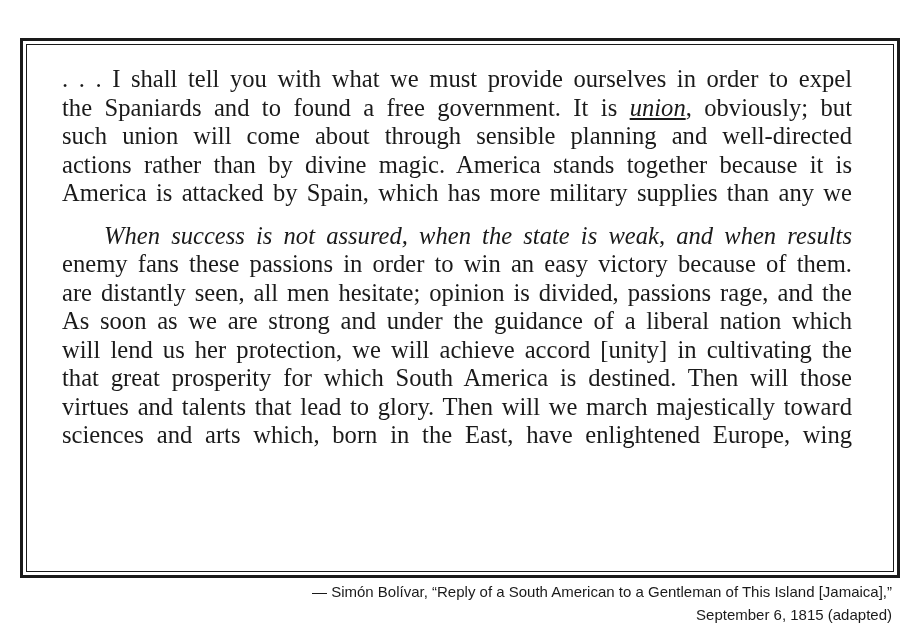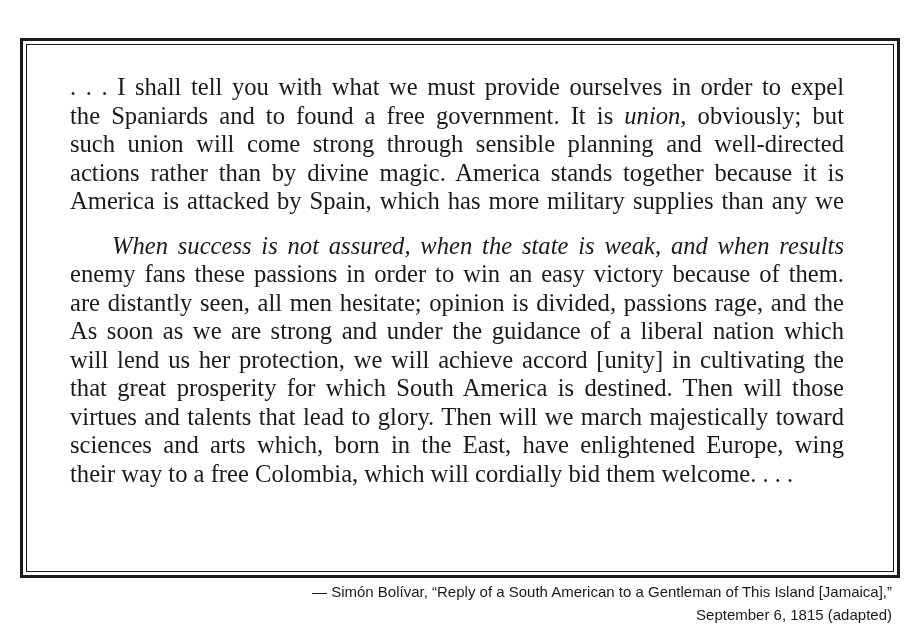--- a/index.html
+++ b/index.html
@@ -33,21 +33,21 @@
   .passage {
     position: absolute;
     left: 54px;
     top: 57px;
     width: 806px;
     font-family: "Liberation Serif", "DejaVu Serif", serif;
     font-size: 24.6px;
     color: #1a1a1a;
   }
   .para {
-    margin: 16px;
+    margin: 8px;
   }
   .para + .para {
     margin-top: 14px;
   }
   .line {
     display: block;
     height: 28.5px;
     line-height: 28.5px;
     white-space: nowrap;
     text-align: justify;
@@ -56,20 +56,21 @@
   }
   .line.last {
     text-align-last: left;
   }
   .line.indent {
     padding-left: 42px;
     font-style: italic;
   }
   .line em {
     font-style: italic;
+    text-decoration: underline;
   }
   .citation {
     position: absolute;
     right: 32px;
     top: 580px;
     text-align: right;
     font-family: "Liberation Sans", "DejaVu Sans", sans-serif;
     font-size: 15px;
     line-height: 23px;
     color: #1a1a1a;
@@ -83,33 +84,32 @@
 <body>
 
 <div class="frame-outer">
   <div class="frame-inner"></div>
 </div>
 
 <div class="passage">
   <div class="para">
     <span class="line">. . . I shall tell you with what we must provide ourselves in order to expel</span>
     <span class="line"><span>the Spaniards and to found a free government. It is </span><em>union</em><span>, obviously; but</span></span>
-    <span class="line">such union will come strong through sensible planning and well-directed</span>
+    <span class="line">such union will come about through sensible planning and well-directed</span>
     <span class="line">actions rather than by divine magic. America stands together because it is</span>
     <span class="line">America is attacked by Spain, which has more military supplies than any we</span>
   </div>
   <div class="para">
     <span class="line indent">When success is not assured, when the state is weak, and when results</span>
     <span class="line">enemy fans these passions in order to win an easy victory because of them.</span>
     <span class="line">are distantly seen, all men hesitate; opinion is divided, passions rage, and the</span>
     <span class="line">As soon as we are strong and under the guidance of a liberal nation which</span>
     <span class="line">will lend us her protection, we will achieve accord [unity] in cultivating the</span>
     <span class="line">that great prosperity for which South America is destined. Then will those</span>
     <span class="line">virtues and talents that lead to glory. Then will we march majestically toward</span>
     <span class="line">sciences and arts which, born in the East, have enlightened Europe, wing</span>
-    <span class="line last">their way to a free Colombia, which will cordially bid them welcome. . . .</span>
   </div>
 </div>
 
 <div class="citation">
   <span>— Simón Bolívar, “Reply of a South American to a Gentleman of This Island [Jamaica],”</span>
   <span>September 6, 1815 (adapted)</span>
 </div>
 
 </body></html>

